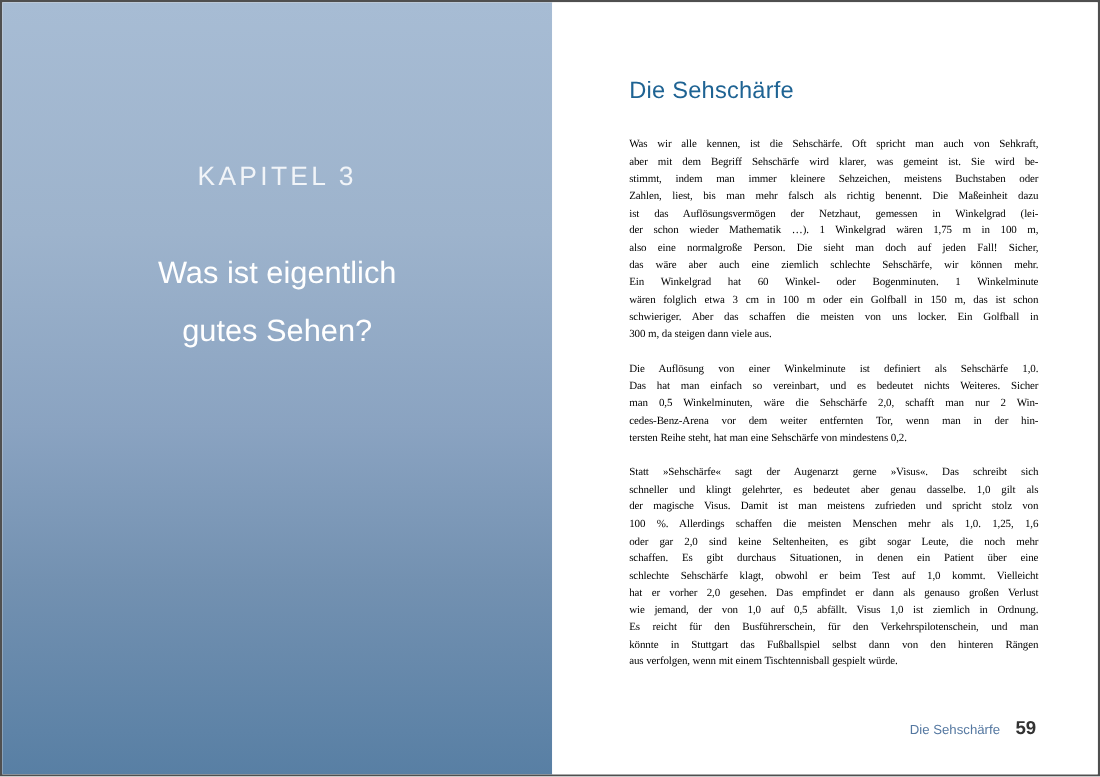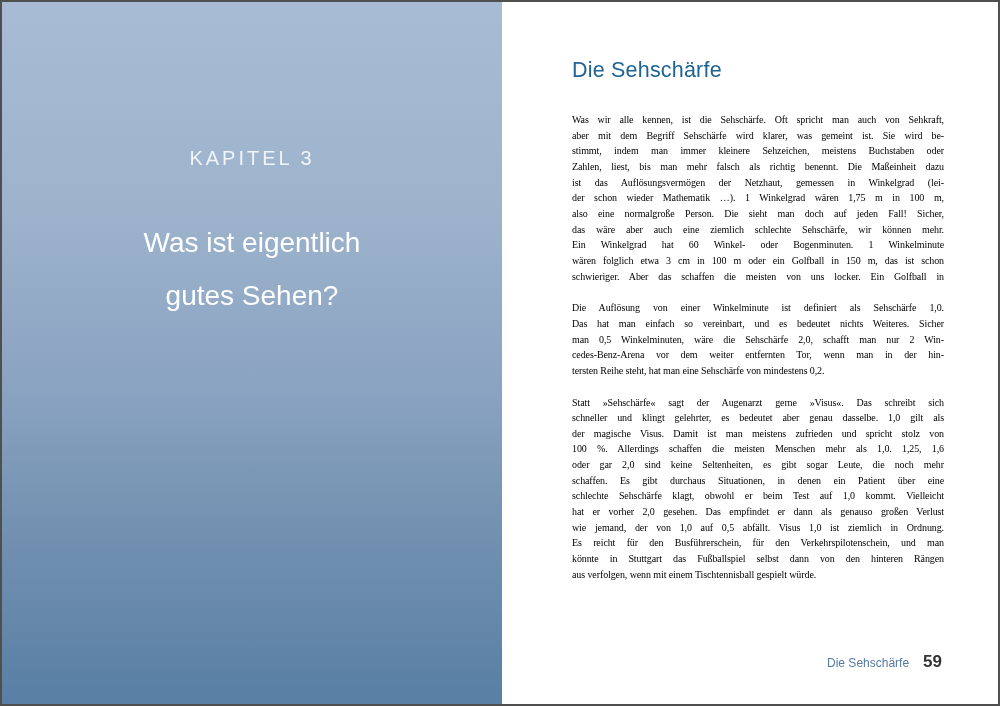--- a/index.html
+++ b/index.html
@@ -17,40 +17,40 @@
   .chapter-panel {
     width: 500px;
     flex: 0 0 500px;
     height: 100%;
     background: linear-gradient(to bottom, var(--g0) 0%, var(--g1) 30%, var(--g2) 55%, var(--g3) 75%, var(--g4) 100%);
     text-align: center;
     box-sizing: border-box;
     padding-top: 145px;
   }
   .kicker {
-    font-size: 20px;
+    font-size: 24px;
     letter-spacing: 3px;
     color: rgba(255,255,255,0.85);
     font-weight: 400;
   }
   .chapter-title {
     margin: 46px 0 0 0;
     font-size: 28px;
     line-height: 53px;
     font-weight: 400;
     color: #ffffff;
   }
   .chapter-title .tline { display: block; }
   
   .text-page {
     flex: 1 1 auto;
     position: relative;
     background: #ffffff;
     box-sizing: border-box;
-    padding: 4px 0 0 70px;
+    padding: 16px 0 0 70px;
   }
   .section-heading {
     margin: 52px 0 0 0;
     font-size: 21.5px;
     font-weight: 400;
     color: var(--accent);
     letter-spacing: 0.2px;
   }
   .body-text {
     margin-top: 29px;
@@ -109,20 +109,21 @@
           <div class="jline">aber mit dem Begriff Sehschärfe wird klarer, was gemeint ist. Sie wird be-</div>
           <div class="jline">stimmt, indem man immer kleinere Sehzeichen, meistens Buchstaben oder</div>
           <div class="jline">Zahlen, liest, bis man mehr falsch als richtig benennt. Die Maßeinheit dazu</div>
           <div class="jline">ist das Auflösungsvermögen der Netzhaut, gemessen in Winkelgrad (lei-</div>
           <div class="jline">der schon wieder Mathematik …). 1 Winkelgrad wären 1,75 m in 100 m,</div>
           <div class="jline">also eine normalgroße Person. Die sieht man doch auf jeden Fall! Sicher,</div>
           <div class="jline">das wäre aber auch eine ziemlich schlechte Sehschärfe, wir können mehr.</div>
           <div class="jline">Ein Winkelgrad hat 60 Winkel- oder Bogenminuten. 1 Winkelminute</div>
           <div class="jline">wären folglich etwa 3 cm in 100 m oder ein Golfball in 150 m, das ist schon</div>
           <div class="jline">schwieriger. Aber das schaffen die meisten von uns locker. Ein Golfball in</div>
+          <div class="jline last">300 m, da steigen dann viele aus.</div>
         </div>
       <div class="para">
           <div class="jline">Die Auflösung von einer Winkelminute ist definiert als Sehschärfe 1,0.</div>
           <div class="jline">Das hat man einfach so vereinbart, und es bedeutet nichts Weiteres. Sicher</div>
           <div class="jline">man 0,5 Winkelminuten, wäre die Sehschärfe 2,0, schafft man nur 2 Win-</div>
           <div class="jline">cedes-Benz-Arena vor dem weiter entfernten Tor, wenn man in der hin-</div>
           <div class="jline last">tersten Reihe steht, hat man eine Sehschärfe von mindestens 0,2.</div>
         </div>
       <div class="para">
           <div class="jline">Statt »Sehschärfe« sagt der Augenarzt gerne »Visus«. Das schreibt sich</div>

